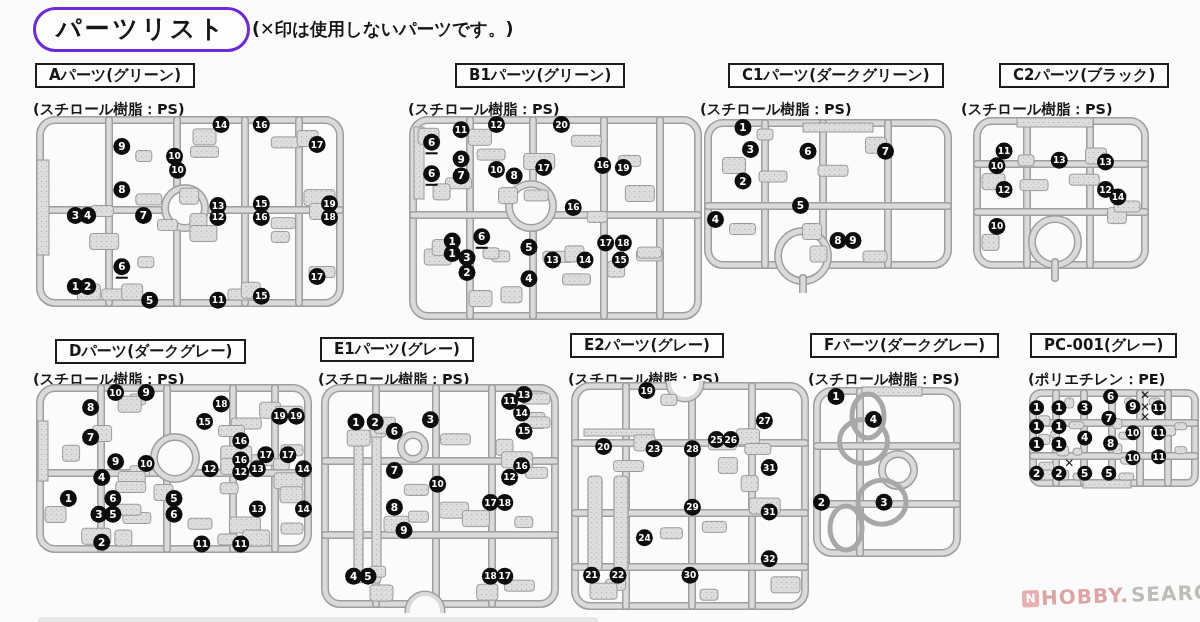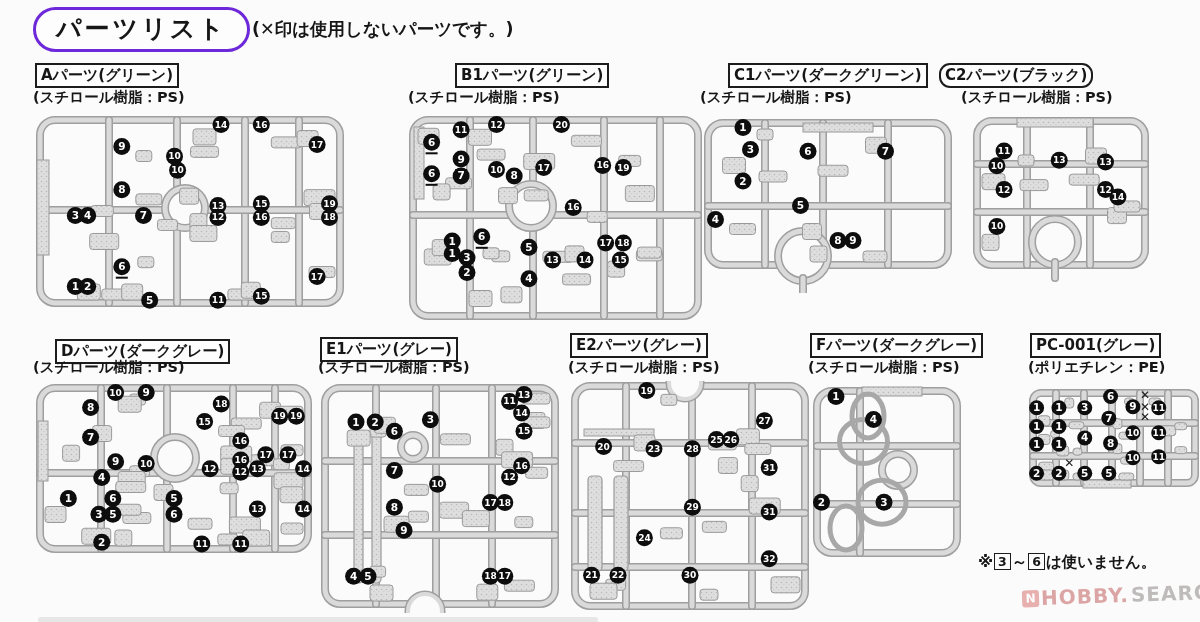--- a/index.html
+++ b/index.html
@@ -9,24 +9,24 @@
     -webkit-font-smoothing:antialiased;
   }
   .abs{position:absolute;}
   .title-pill{
     left:33px;top:7px;border:3px solid #6d28d9;border-radius:24px;
     padding:2px 20px 4px;font-size:25px;font-weight:bold;letter-spacing:3px;background:#fdfdfd;
     white-space:nowrap;
   }
   .unused-note{left:252px;top:17px;font-size:17.5px;font-weight:bold;white-space:nowrap;}
   .section-label{
-    border:2px solid #1c1c1c;padding:0 4px 1px;font-weight:bold;font-size:15px;
+    border:2px solid #1c1c1c;padding:0 12px 1px;font-weight:bold;font-size:15px;
     line-height:20px;background:#fdfdfd;white-space:nowrap;
   }
-  .section-material{font-weight:bold;font-size:14.5px;white-space:nowrap;margin-top:2px;}
+  .section-material{font-weight:bold;font-size:14.5px;white-space:nowrap;margin-top:14px;}
   svg.runner{display:block;}
   .footer{left:978px;top:551px;font-weight:bold;line-height:23px;white-space:nowrap;}
   .footer .l1,.footer .l3{font-size:17px;}
   .footer .l2{font-size:15.5px;}
   .boxed-digit{
     display:inline-block;border:1.5px solid #1c1c1c;padding:0 3px;line-height:15px;
     font-size:12.5px;vertical-align:1px;margin:0 1px;
   }
   .watermark{
     left:1022px;top:583px;display:flex;align-items:center;gap:2px;
@@ -404,21 +404,21 @@
           <circle cx="135" cy="122.5" r="8.5" fill="#0d0d0d"></circle>
           <text x="135" y="126" text-anchor="middle" font-size="10.5" font-weight="bold" fill="#ffffff" font-family="&quot;DejaVu Sans&quot;,&quot;Liberation Sans&quot;,sans-serif">8</text>
         </g>
         <g>
           <circle cx="150" cy="122.5" r="8.5" fill="#0d0d0d"></circle>
           <text x="150" y="126" text-anchor="middle" font-size="10.5" font-weight="bold" fill="#ffffff" font-family="&quot;DejaVu Sans&quot;,&quot;Liberation Sans&quot;,sans-serif">9</text>
         </g>
       </svg>
     </div>
     <div>
-      <div class="abs section-label" style="left: 939px; top: 63px; border-radius: 11px;">C2パーツ(ブラック)</div>
+      <div class="abs section-label" style="left: 999px; top: 63px;">C2パーツ(ブラック)</div>
       <div class="abs section-material" style="left: 961px; top: 86px;">(スチロール樹脂：PS)</div>
       <svg class="runner abs" width="178" height="184" viewBox="0 0 178 184" style="left: 972px; top: 116px;">
         <rect x="5" y="5" width="168" height="144" rx="15" fill="none" stroke="#9f9f9f" stroke-width="8"></rect>
         <rect x="5" y="5" width="168" height="144" rx="15" fill="none" stroke="#dadada" stroke-width="5"></rect>
         <line x1="55" y1="5" x2="55" y2="149" stroke="#9f9f9f" stroke-width="8" stroke-linecap="round"></line>
         <line x1="55" y1="5" x2="55" y2="149" stroke="#dadada" stroke-width="5" stroke-linecap="round"></line>
         <line x1="118" y1="5" x2="118" y2="149" stroke="#9f9f9f" stroke-width="8" stroke-linecap="round"></line>
         <line x1="118" y1="5" x2="118" y2="149" stroke="#dadada" stroke-width="5" stroke-linecap="round"></line>
         <line x1="5" y1="48" x2="173" y2="48" stroke="#9f9f9f" stroke-width="8" stroke-linecap="round"></line>
         <line x1="5" y1="48" x2="173" y2="48" stroke="#dadada" stroke-width="5" stroke-linecap="round"></line>
@@ -1031,21 +1031,20 @@
         </g>
         <g>
           <circle cx="80.84" cy="85.28" r="7.5" fill="#0d0d0d"></circle>
           <text x="80.84" y="88.78" text-anchor="middle" font-size="10.5" font-weight="bold" fill="#ffffff" font-family="&quot;DejaVu Sans&quot;,&quot;Liberation Sans&quot;,sans-serif">5</text>
         </g>
       </svg>
     </div>
   </div>
 
 <div class="abs footer">
-  <div class="l2"><span>※</span><span class="boxed-digit">3</span><span>～</span><span class="boxed-digit">6</span><span>は使いません。</span></div>
 </div>
 
 <div class="abs watermark">
   <span class="wm-logo">N</span>
   <span class="wm-a">HOBBY.</span>
   <span class="wm-b">SEARCH</span>
 </div>
 
 <div class="abs cutoff-bar"></div>
 

